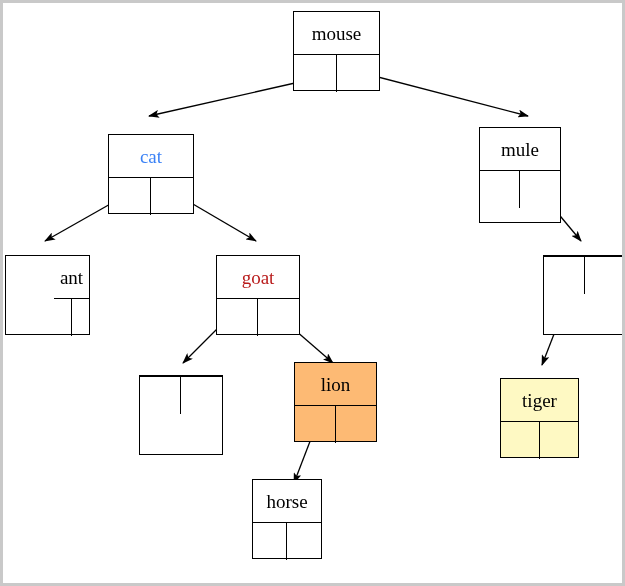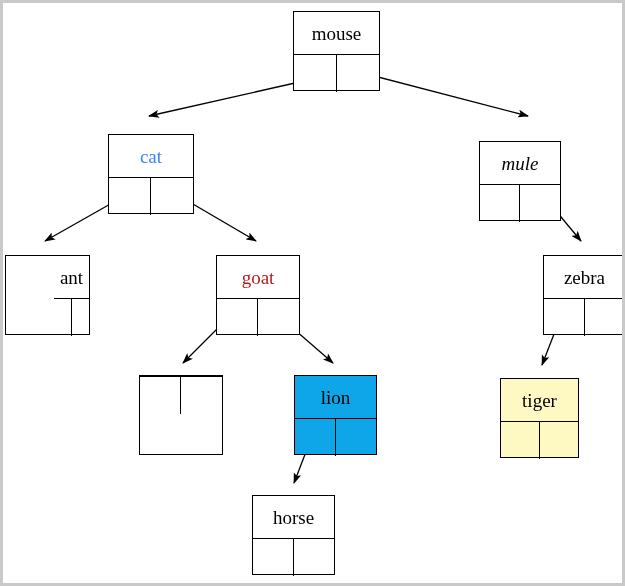--- a/index.html
+++ b/index.html
@@ -92,21 +92,21 @@
           <div class="child-cell right-cell"></div>
         </div>
       </div>
       <div class="tree-node" style="left: 105px; top: 131px; width: 86px; height: 80px; border-color: rgb(0, 0, 0); background: rgb(255, 255, 255);">
         <div class="node-label" style="height: 42px; color: #3b82f6;">cat</div>
         <div class="node-children" style="height: 38px; border-top-color: rgb(0, 0, 0);">
           <div class="child-cell left-cell" style="border-right-color: rgb(0, 0, 0);"></div>
           <div class="child-cell right-cell"></div>
         </div>
       </div>
-      <div class="tree-node" style="left: 476px; top: 138px; width: 82px; height: 80px; border-color: rgb(0, 0, 0); background: rgb(255, 255, 255); font-style: italic;">
+      <div class="tree-node" style="left: 476px; top: 124px; width: 82px; height: 96px; border-color: rgb(0, 0, 0); background: rgb(255, 255, 255);">
         <div class="node-label" style="height: 42px; color: rgb(0, 0, 0);">mule</div>
         <div class="node-children" style="height: 38px; border-top-color: rgb(0, 0, 0);">
           <div class="child-cell left-cell" style="border-right-color: rgb(0, 0, 0);"></div>
           <div class="child-cell right-cell"></div>
         </div>
       </div>
       <div class="tree-node" style="left: 2px; top: 252px; width: 85px; height: 80px; border-color: rgb(0, 0, 0); background: rgb(255, 255, 255); padding-left: 48px;">
         <div class="node-label" style="height: 42px; color: rgb(0, 0, 0);">ant</div>
         <div class="node-children" style="height: 38px; border-top-color: rgb(0, 0, 0);">
           <div class="child-cell left-cell" style="border-right-color: rgb(0, 0, 0);"></div>
@@ -114,47 +114,46 @@
         </div>
       </div>
       <div class="tree-node" style="left: 213px; top: 252px; width: 84px; height: 80px; border-color: rgb(0, 0, 0); background: rgb(255, 255, 255);">
         <div class="node-label" style="height: 42px; color: #b91c1c;">goat</div>
         <div class="node-children" style="height: 38px; border-top-color: rgb(0, 0, 0);">
           <div class="child-cell left-cell" style="border-right-color: rgb(0, 0, 0);"></div>
           <div class="child-cell right-cell"></div>
         </div>
       </div>
       <div class="tree-node" style="left: 540px; top: 252px; width: 83px; height: 80px; border-color: rgb(0, 0, 0); background: rgb(255, 255, 255);">
-        <div class="node-label" style="height: 42px; color: rgb(0, 0, 0);">zebra</div>
         <div class="node-children" style="height: 38px; border-top-color: rgb(0, 0, 0);">
           <div class="child-cell left-cell" style="border-right-color: rgb(0, 0, 0);"></div>
           <div class="child-cell right-cell"></div>
         </div>
       </div>
       <div class="tree-node" style="left: 136px; top: 372px; width: 84px; height: 80px; border-color: rgb(0, 0, 0); background: rgb(255, 255, 255);">
         <div class="node-children" style="height: 38px; border-top-color: rgb(0, 0, 0);">
           <div class="child-cell left-cell" style="border-right-color: rgb(0, 0, 0);"></div>
           <div class="child-cell right-cell"></div>
         </div>
       </div>
-      <div class="tree-node" style="left: 291px; top: 372px; width: 83px; height: 80px; border-color: rgb(0, 0, 0); background: #0ea5e9;">
+      <div class="tree-node" style="left: 291px; top: 359px; width: 83px; height: 80px; border-color: rgb(0, 0, 0); background: #fdba74;">
         <div class="node-label" style="height: 42px; color: rgb(0, 0, 0);">lion</div>
         <div class="node-children" style="height: 38px; border-top-color: rgb(0, 0, 0);">
           <div class="child-cell left-cell" style="border-right-color: rgb(0, 0, 0);"></div>
           <div class="child-cell right-cell"></div>
         </div>
       </div>
       <div class="tree-node" style="left: 497px; top: 375px; width: 79px; height: 80px; border-color: rgb(0, 0, 0); background: #fef9c3;">
         <div class="node-label" style="height: 42px; color: rgb(0, 0, 0);">tiger</div>
         <div class="node-children" style="height: 38px; border-top-color: rgb(0, 0, 0);">
           <div class="child-cell left-cell" style="border-right-color: rgb(0, 0, 0);"></div>
           <div class="child-cell right-cell"></div>
         </div>
       </div>
-      <div class="tree-node" style="left: 249px; top: 492px; width: 83px; height: 80px; border-color: rgb(0, 0, 0); background: rgb(255, 255, 255);">
+      <div class="tree-node" style="left: 249px; top: 476px; width: 70px; height: 80px; border-color: rgb(0, 0, 0); background: rgb(255, 255, 255);">
         <div class="node-label" style="height: 42px; color: rgb(0, 0, 0);">horse</div>
         <div class="node-children" style="height: 38px; border-top-color: rgb(0, 0, 0);">
           <div class="child-cell left-cell" style="border-right-color: rgb(0, 0, 0);"></div>
           <div class="child-cell right-cell"></div>
         </div>
       </div>
     </div>
 
 </div>
 

